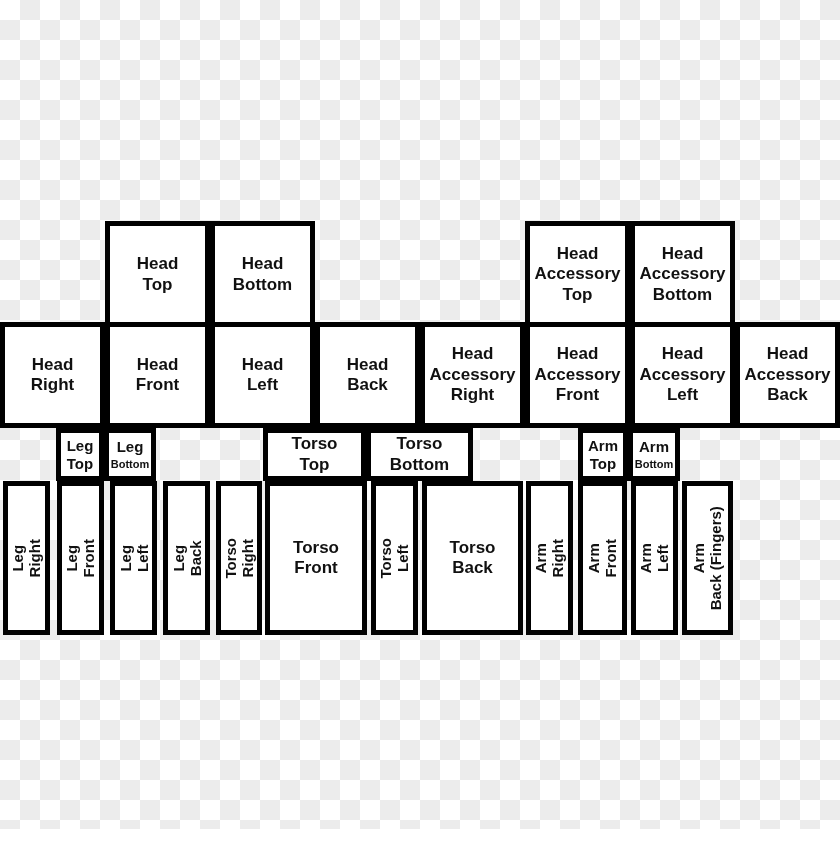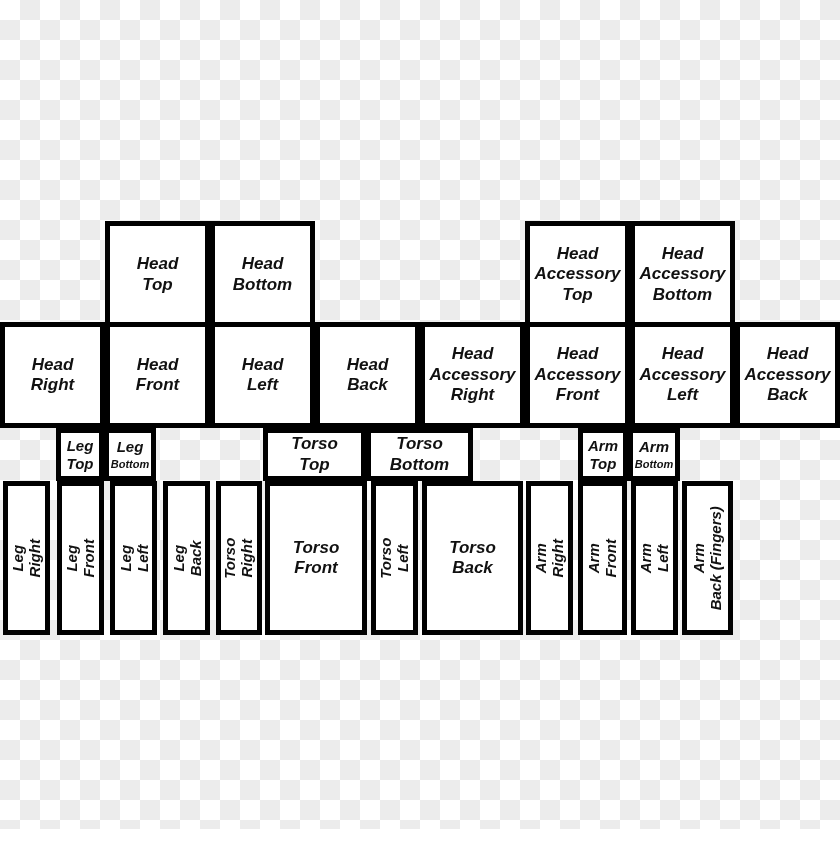--- a/index.html
+++ b/index.html
@@ -4,21 +4,20 @@
 <style>
   html,body{margin:0;padding:0;}
   #canvas{
     position:relative;
     width:840px;height:829px;
     overflow:hidden;
     background-color:#ffffff;
     background-image:repeating-conic-gradient(#ececec 0 90deg, #ffffff 90deg 180deg);
     background-size:40px 40px;
     font-family:"Liberation Sans","DejaVu Sans",sans-serif;
-    font-style:italic;
   }
   .cell{
     position:absolute;
     box-sizing:border-box;
     background:#ffffff;
     border:5px solid #000000;
     display:flex;
     align-items:center;
     justify-content:center;
     color:#111111;

